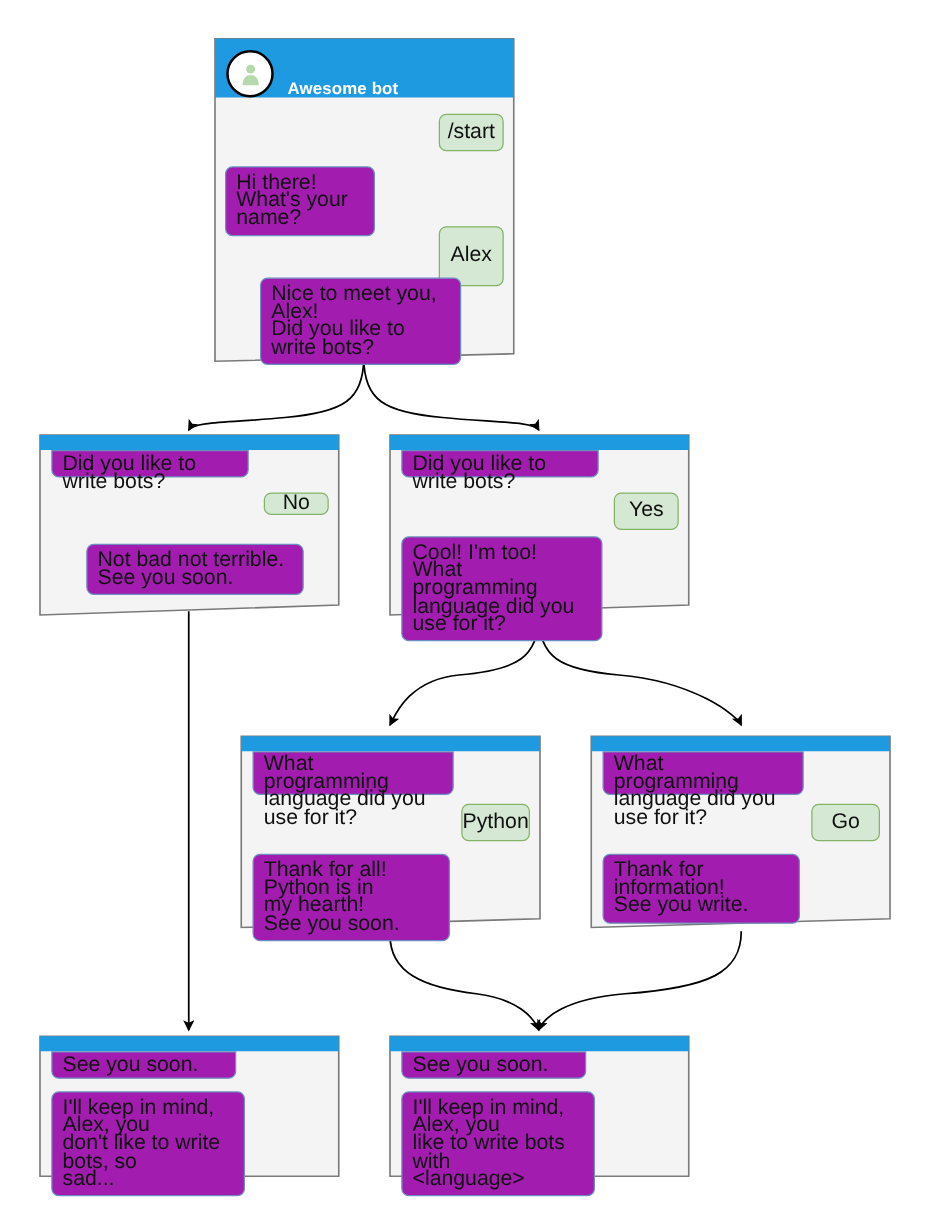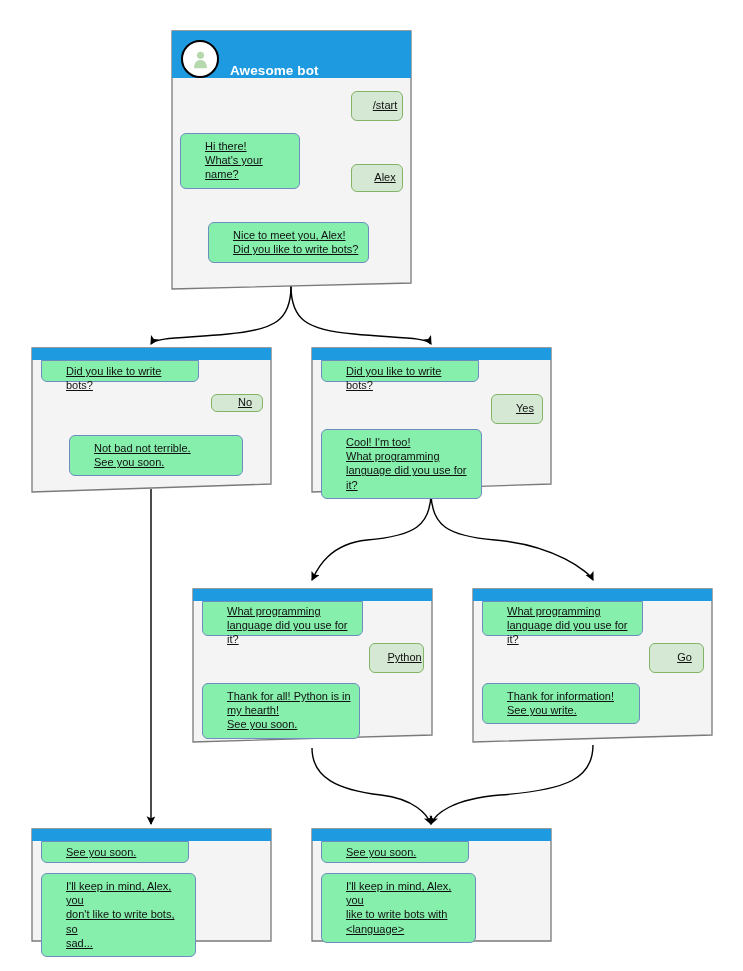--- a/index.html
+++ b/index.html
@@ -69,29 +69,28 @@
     box-sizing: border-box;
     display: flex;
     align-items: center;
     justify-content: center;
     flex: none;
   }
   .bubble {
     position: absolute;
     box-sizing: border-box;
     border-radius: 6px;
-    font-size: 11px;
+    font-size: 17px;
     line-height: 14.2px;
     color: #101010;
-    padding: 5px 8px 6px 24px;
+    padding: 5px 8px 6px 8px;
     white-space: pre-line;
-    text-decoration: underline;
   }
   .bubble.bot {
-    background: #86efac;
+    background: #a21caf;
     border: 1px solid #6c8ebf;
   }
   .bubble.user {
     background: #d5e8d4;
     border: 1px solid #82b366;
     display: flex;
     align-items: center;
   }
   .bubble.clipped {
     border-top-left-radius: 0;
@@ -139,21 +138,21 @@
           </svg>
         </div>
         <span class="title-text">Awesome bot</span>
       </div>
 
       <div class="bubble user" style="right:9px; top:61px; width:52px; height:30px; justify-content:center;">/start</div>
 
       <div class="bubble bot" style="left:9px; top:103px; width:120px;">Hi there!
 What's your name?</div>
 
-      <div class="bubble user" style="right:9px; top:134px; width:52px; height:28px; justify-content:center;margin-left:26px;">Alex</div>
+      <div class="bubble user" style="right:9px; top:151px; width:52px; height:48px; justify-content:center;margin-left:26px;">Alex</div>
 
       <div class="bubble bot" style="left:9px; top:192px; width:161px;margin-left:28px;">Nice to meet you, Alex!
 Did you like to write bots?</div>
     </div>
   </div>
 
   <div class="node" style="left:31px; top:347px; width:241px; height:146px;">
     <svg class="node-shape" viewBox="0 0 241 146" preserveAspectRatio="none">
       <path d="M1,1 L240,1 L240,137 L1,145 Z" fill="#f4f4f4" stroke="#7a7a7a" stroke-width="1.3"></path>
       <rect x="1" y="1" width="239" height="12" fill="#1e9ae0"></rect>

